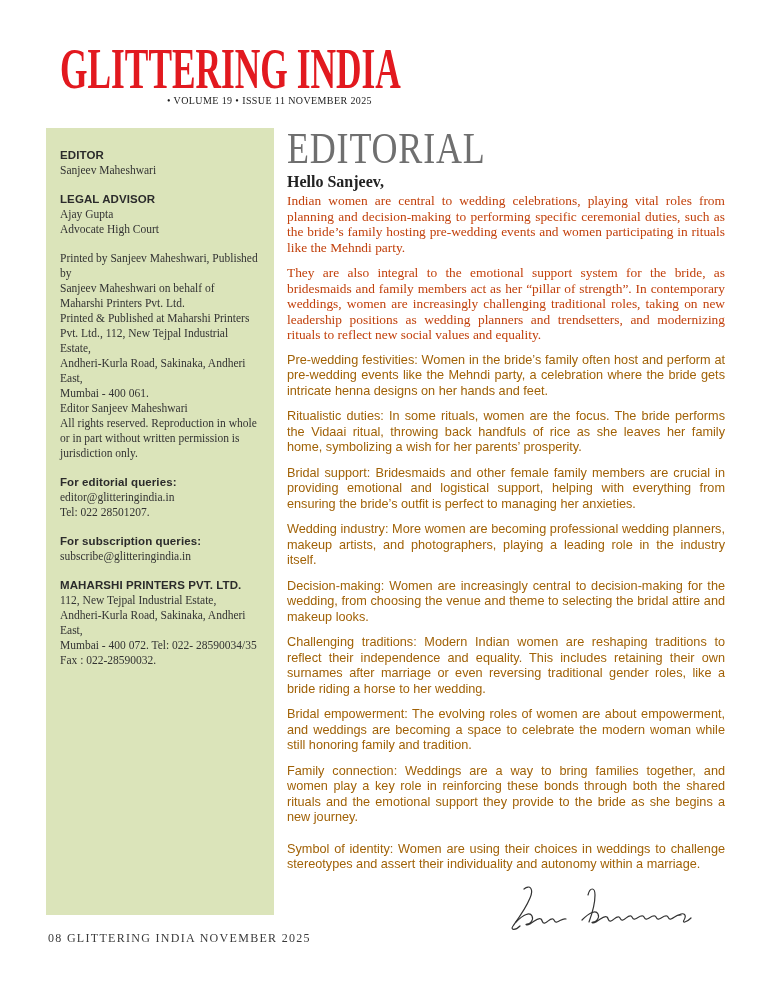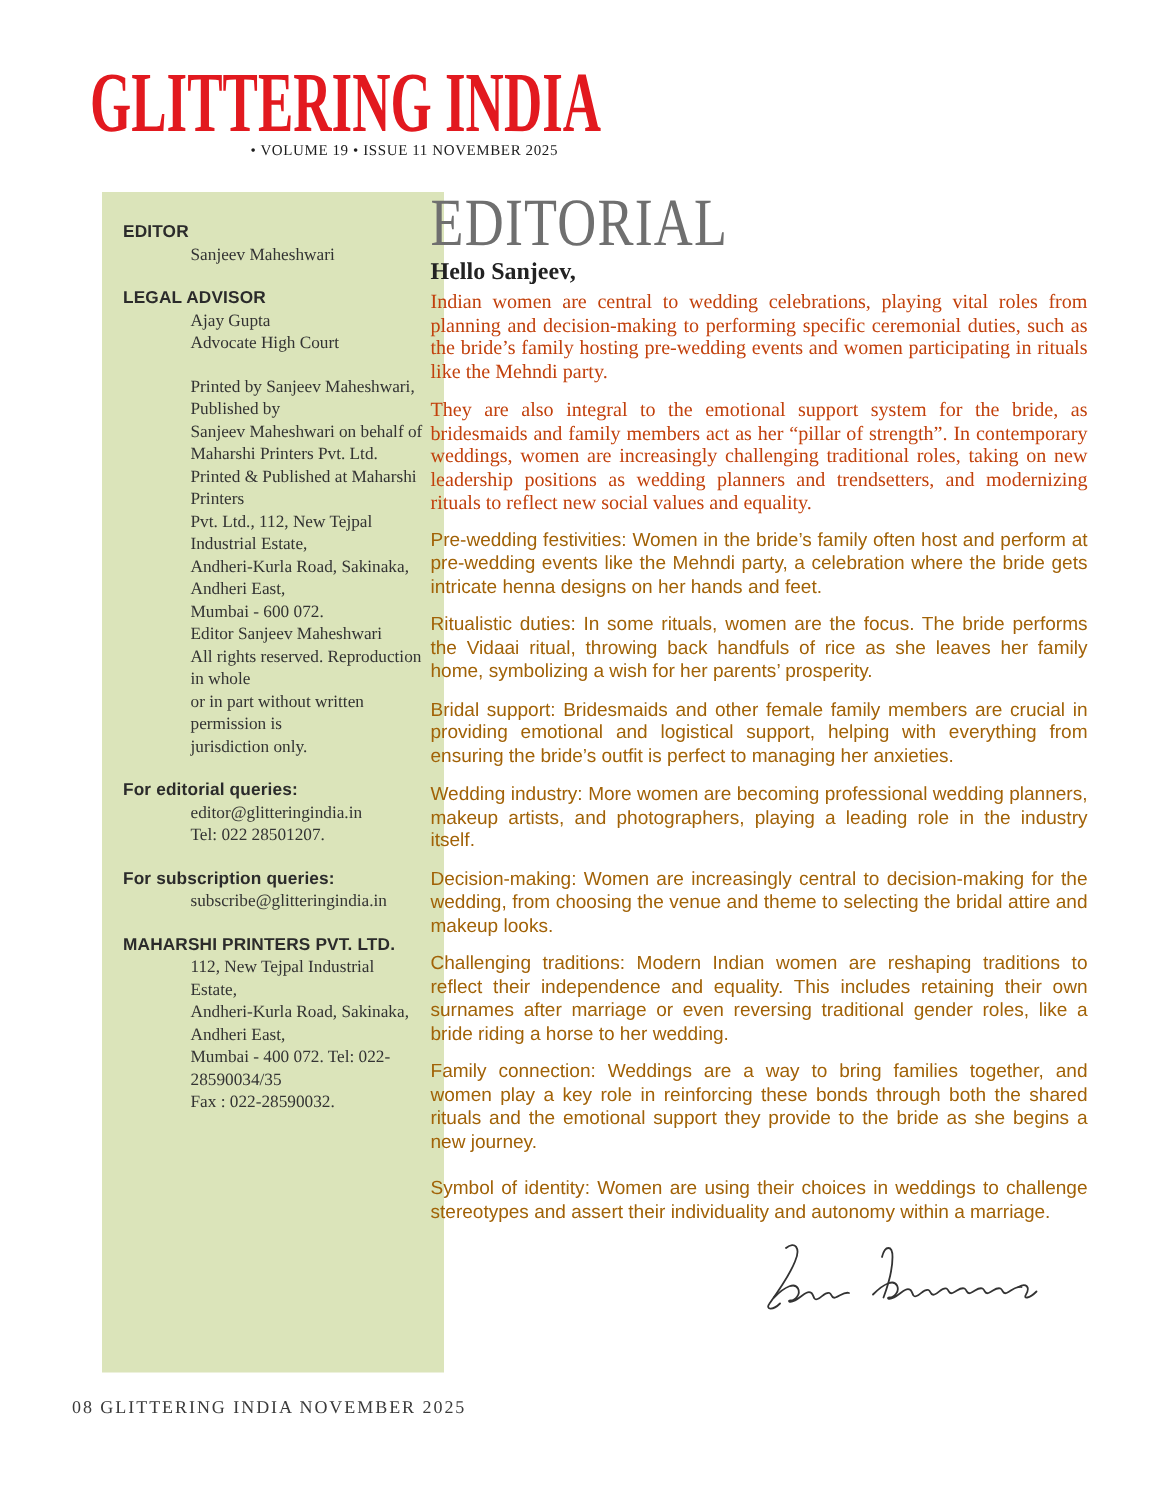--- a/index.html
+++ b/index.html
@@ -16,31 +16,31 @@
   .masthead-issue{
     position:absolute; left:60px; top:95px; width:312px;
     text-align:right;
     font-family:"Liberation Serif",serif; font-weight:normal;
     font-size:10px; letter-spacing:0.4px; color:#1c1c1c;
     white-space:nowrap;
   }
 
   
   .sidebar{
-    position:absolute; left:68px; top:128px; width:228px; height:787px;
+    position:absolute; left:46px; top:128px; width:228px; height:787px;
     background:#dbe4ba; padding:20px 13px 20px 14px;
   }
   .sb-section{ margin-bottom:14px; }
   .sb-heading{
     font-family:"Liberation Sans",sans-serif; font-weight:bold;
     font-size:11.5px; line-height:15px; color:#2b2b2b; letter-spacing:0.1px;
   }
   .sb-line{
     font-family:"Liberation Serif",serif;
-    font-size:11.5px; line-height:15px; color:#333333;margin-left:45px;
+    font-size:11.5px; line-height:15px; color:#333333;
   }
 
   
   .main{ position:absolute; left:287px; top:126px; width:438px; }
   .editorial-heading{
     font-family:"Liberation Serif",serif; font-size:45px; line-height:45px;
     color:#6f6f6f; transform:scaleX(0.80); transform-origin:left top;
     white-space:nowrap; letter-spacing:1px; margin-bottom:2px;
   }
   .salutation{
@@ -87,21 +87,21 @@
     <div class="sb-line">Advocate High Court</div>
   </div>
 
   <div class="sb-section">
     <div class="sb-line">Printed by Sanjeev Maheshwari, Published by</div>
     <div class="sb-line">Sanjeev Maheshwari on behalf of</div>
     <div class="sb-line">Maharshi Printers Pvt. Ltd.</div>
     <div class="sb-line">Printed &amp; Published at Maharshi Printers</div>
     <div class="sb-line">Pvt. Ltd., 112, New Tejpal Industrial Estate,</div>
     <div class="sb-line">Andheri-Kurla Road, Sakinaka, Andheri East,</div>
-    <div class="sb-line">Mumbai - 600 072.</div>
+    <div class="sb-line">Mumbai - 400 061.</div>
     <div class="sb-line">Editor Sanjeev Maheshwari</div>
     <div class="sb-line">All rights reserved. Reproduction in whole</div>
     <div class="sb-line">or in part without written permission is</div>
     <div class="sb-line">jurisdiction only.</div>
   </div>
 
   <div class="sb-section">
     <div class="sb-heading">For editorial queries:</div>
     <div class="sb-line">editor@glitteringindia.in</div>
     <div class="sb-line">Tel: 022 28501207.</div>
@@ -128,20 +128,21 @@
   <div class="salutation">Hello Sanjeev,</div>
 
   <p class="body-para serif">Indian women are central to wedding celebrations, playing vital roles from planning and decision-making to performing specific ceremonial duties, such as the bride’s family hosting pre-wedding events and women participating in rituals like the Mehndi party.</p>
   <p class="body-para serif">They are also integral to the emotional support system for the bride, as bridesmaids and family members act as her “pillar of strength”. In contemporary weddings, women are increasingly challenging traditional roles, taking on new leadership positions as wedding planners and trendsetters, and modernizing rituals to reflect new social values and equality.</p>
   <p class="body-para sans">Pre-wedding festivities: Women in the bride’s family often host and perform at pre-wedding events like the Mehndi party, a celebration where the bride gets intricate henna designs on her hands and feet.</p>
   <p class="body-para sans">Ritualistic duties: In some rituals, women are the focus. The bride performs the Vidaai ritual, throwing back handfuls of rice as she leaves her family home, symbolizing a wish for her parents’ prosperity.</p>
   <p class="body-para sans">Bridal support: Bridesmaids and other female family members are crucial in providing emotional and logistical support, helping with everything from ensuring the bride’s outfit is perfect to managing her anxieties.</p>
   <p class="body-para sans">Wedding industry: More women are becoming professional wedding planners, makeup artists, and photographers, playing a leading role in the industry itself.</p>
   <p class="body-para sans">Decision-making: Women are increasingly central to decision-making for the wedding, from choosing the venue and theme to selecting the bridal attire and makeup looks.</p>
   <p class="body-para sans">Challenging traditions: Modern Indian women are reshaping traditions to reflect their independence and equality. This includes retaining their own surnames after marriage or even reversing traditional gender roles, like a bride riding a horse to her wedding.</p>
+  <p class="body-para sans">Bridal empowerment: The evolving roles of women are about empowerment, and weddings are becoming a space to celebrate the modern woman while still honoring family and tradition.</p>
   <p class="body-para sans no-gap">Family connection: Weddings are a way to bring families together, and women play a key role in reinforcing these bonds through both the shared rituals and the emotional support they provide to the bride as she begins a new journey.</p>
   <p class="body-para sans">Symbol of identity: Women are using their choices in weddings to challenge stereotypes and assert their individuality and autonomy within a marriage.</p>
 
   <div class="signature-row">
     <svg width="205" height="48" viewBox="0 0 205 48">
       <g fill="none" stroke="#333333" stroke-width="1.2" stroke-linecap="round">
         <path d="M22,6 C28,1 32,6 28,15 C24,25 16,36 11,43 C8,47 13,48 18,43"></path>
         <path d="M14,39 C22,31 28,29 30,33 C32,37 28,41 25,41 C23,41 24,43 28,41 C33,38 36,34 39,36 C41,38 40,41 43,40 C46,39 48,35 51,36 C53,37 52,40 55,39 C58,38 61,35 64,36"></path>
         <path d="M86,12 C88,4 93,4 93,12 C93,20 90,31 87,39"></path>
         <path d="M80,37 C88,29 94,27 96,31 C98,35 94,39 91,39 C89,39 90,41 94,39 C99,36 102,32 105,34 C107,36 106,39 109,38 C112,37 114,33 117,34 C119,35 118,38 121,37 C124,36 126,32 129,33 C131,34 130,37 133,36 C136,35 138,32 141,33 C143,34 142,37 145,36 C148,35 150,32 153,33 C155,34 154,37 157,36 C160,35 162,32 165,33 C167,34 166,37 169,36 C172,35 175,31 179,32"></path>

